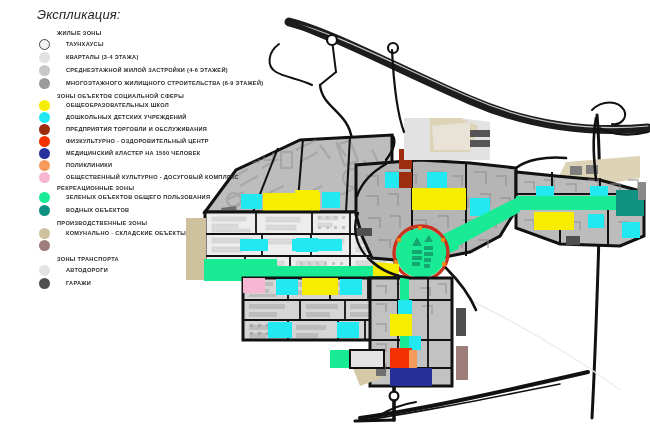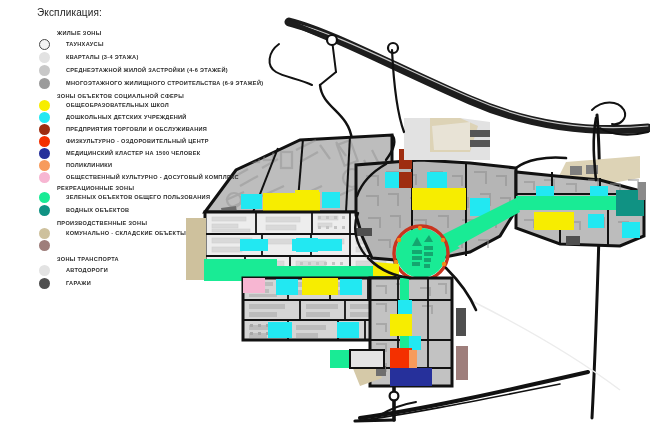--- a/index.html
+++ b/index.html
@@ -7,21 +7,21 @@
     width:650px;height:436px;overflow:hidden;position:relative;
     font-family:"Liberation Sans","DejaVu Sans",sans-serif;
     color:#1b1b1b;
   }
   #root{position:absolute;inset:0;width:650px;height:436px;background:#fff;}
 
   
   #legend{position:absolute;left:0;top:0;width:286px;height:436px;z-index:30;}
   .legend-title{
     position:absolute;left:37px;top:7px;
-    font-size:10px;letter-spacing:.15px;color:#222;
+    font-size:13px;letter-spacing:.15px;color:#222;font-style:italic;
   }
   .group-head{
     position:absolute;left:57px;
     font-size:5.6px;font-weight:bold;letter-spacing:.35px;
     color:#2a2a2a;white-space:nowrap;text-transform:uppercase;
   }
   .row{position:absolute;left:39px;height:11px;}
   .sw{
     position:absolute;left:0;top:0;width:11px;height:11px;border-radius:50%;
   }

